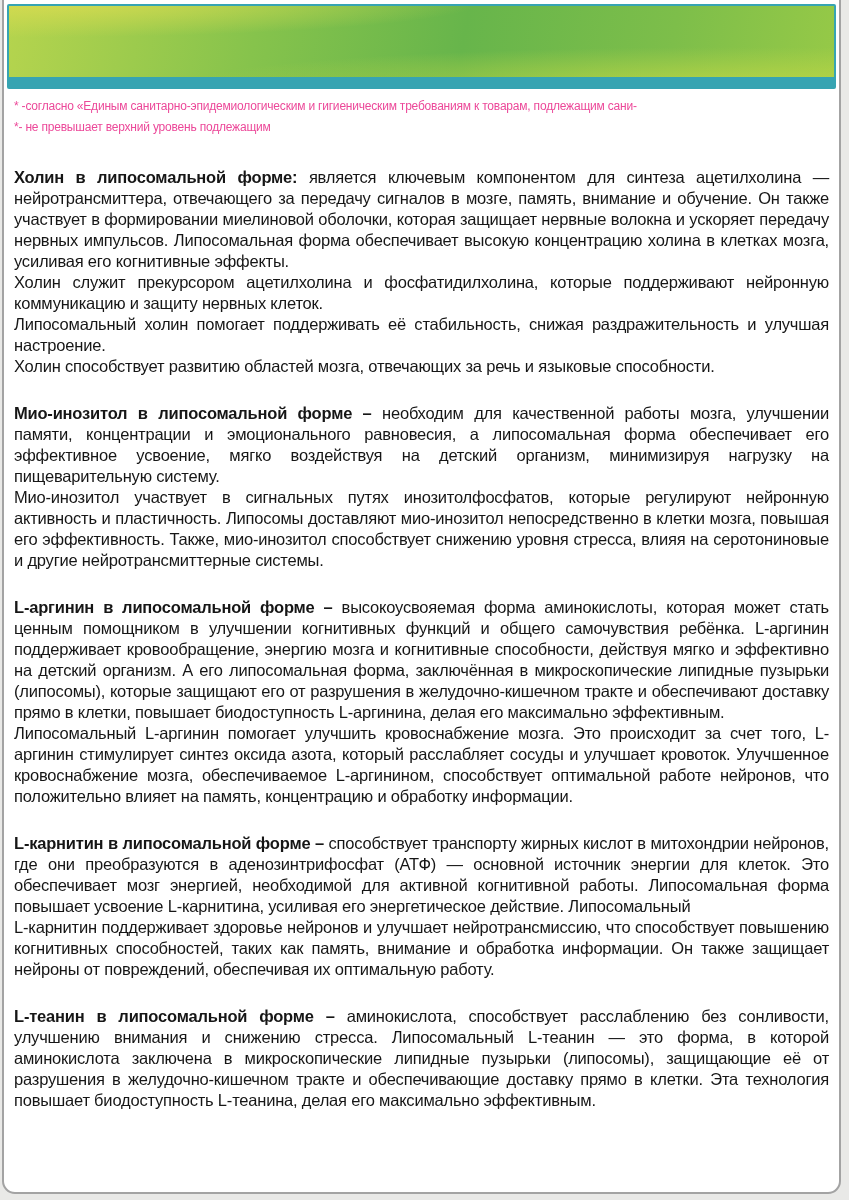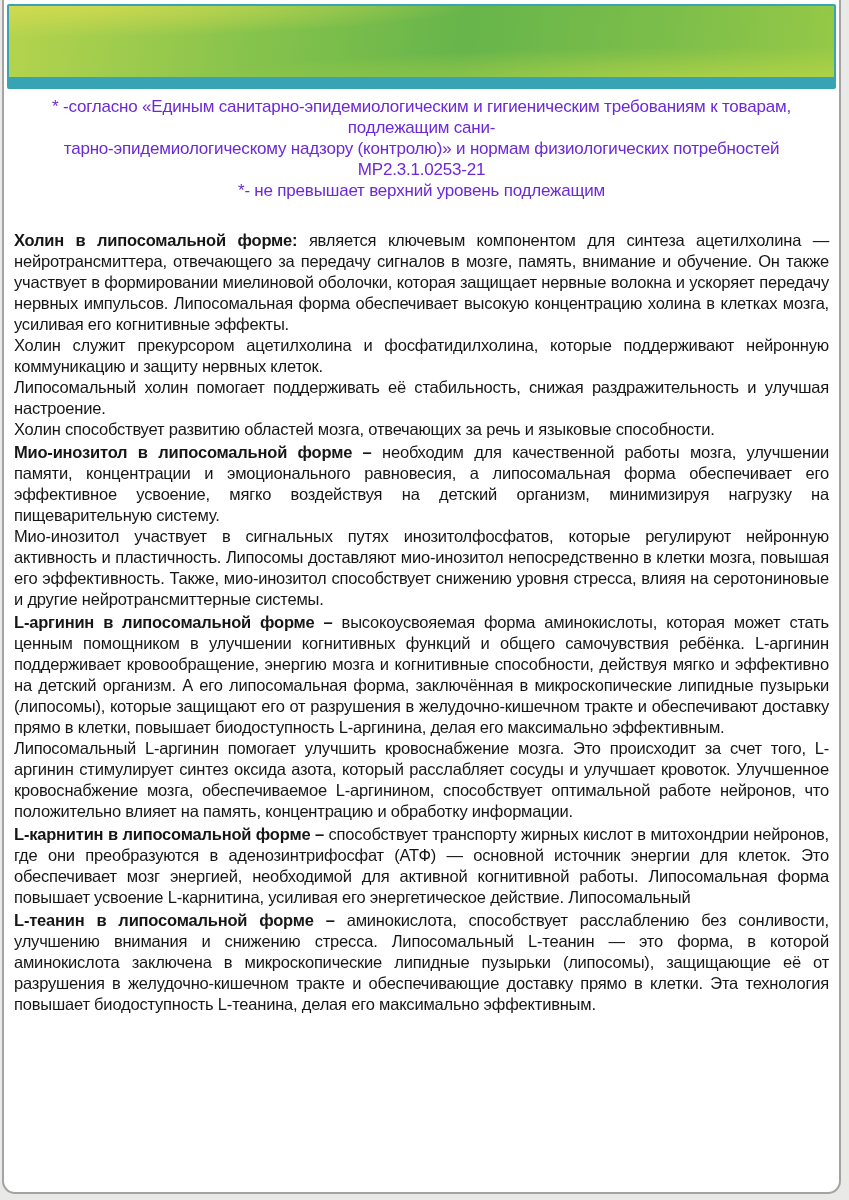--- a/index.html
+++ b/index.html
@@ -26,51 +26,49 @@
   }
   .band-green {
     height: 71px;
     background:
       radial-gradient(120% 95% at 88% 110%, rgba(190,215,70,0.80) 0%, rgba(190,215,70,0) 55%),
       radial-gradient(95% 85% at 2% -5%, rgba(214,219,80,0.95) 0%, rgba(214,219,80,0) 58%),
       linear-gradient(100deg, #b5d44e 0%, #86c34c 30%, #67b54b 55%, #7dbe4a 80%, #96c947 100%);
   }
   .footnote {
     margin: 7px 10px 0 10px;
-    font-size: 17px;
+    font-size: 12px;
     line-height: 21px;
     letter-spacing: -0.2px;
-    color: #6d28d9;
-    text-align: center;
+    color: #ec4899;
   }
   .content {
     margin: 0 10px;
     color: #161616;
     font-size: 16.5px;
     line-height: 21px;
     letter-spacing: -0.2px;
     text-align: justify;
   }
-  .sec { margin-top: 2px; }
+  .sec { margin-top: 26px; }
   .sec:first-child { margin-top: 29px; }
   .para { margin: 0; }
   .hd { font-weight: bold; }
 </style>
 </head>
 <body>
 
 <div class="label">
 
   <div class="band">
     <div class="band-green"></div>
   </div>
 
   <div class="footnote">
     <div>* -согласно «Единым санитарно-эпидемиологическим и гигиеническим требованиям к товарам, подлежащим сани-</div>
-    <div>тарно-эпидемиологическому надзору (контролю)» и нормам физиологических потребностей МР2.3.1.0253-21</div>
     <div>*- не превышает верхний уровень подлежащим</div>
   </div>
 
   <div class="content">
 
     <section class="sec">
       <p class="para"><b class="hd">Холин в липосомальной форме:</b> <span>является ключевым компонентом для синтеза ацетилхолина — нейротрансмиттера, отвечающего за передачу сигналов в мозге, память, внимание и обучение. Он также участвует в формировании миелиновой оболочки, которая защищает нервные волокна и ускоряет передачу нервных импульсов. Липосомальная форма обеспечивает высокую концентрацию холина в клетках мозга, усиливая его когнитивные эффекты.</span></p>
       <p class="para">Холин служит прекурсором ацетилхолина и фосфатидилхолина, которые поддерживают нейронную коммуникацию и защиту нервных клеток.</p>
       <p class="para">Липосомальный холин помогает поддерживать её стабильность, снижая раздражительность и улучшая настроение.</p>
       <p class="para">Холин способствует развитию областей мозга, отвечающих за речь и языковые способности.</p>
@@ -81,20 +79,21 @@
       <p class="para">Мио-инозитол участвует в сигнальных путях инозитолфосфатов, которые регулируют нейронную активность и пластичность. Липосомы доставляют мио-инозитол непосредственно в клетки мозга, повышая его эффективность. Также, мио-инозитол способствует снижению уровня стресса, влияя на серотониновые и другие нейротрансмиттерные системы.</p>
     </section>
 
     <section class="sec">
       <p class="para"><b class="hd">L-аргинин в липосомальной форме –</b> <span>высокоусвояемая форма аминокислоты, которая может стать ценным помощником в улучшении когнитивных функций и общего самочувствия ребёнка. L-аргинин поддерживает кровообращение, энергию мозга и когнитивные способности, действуя мягко и эффективно на детский организм.  А его липосомальная форма, заключённая в микроскопические липидные пузырьки (липосомы), которые защищают его от разрушения в желудочно-кишечном тракте и обеспечивают доставку прямо в клетки, повышает биодоступность L-аргинина, делая его максимально эффективным.</span></p>
       <p class="para">Липосомальный L-аргинин помогает улучшить кровоснабжение мозга. Это происходит за счет того, L-аргинин стимулирует синтез оксида азота, который расслабляет сосуды и улучшает кровоток. Улучшенное кровоснабжение мозга, обеспечиваемое L-аргинином, способствует оптимальной работе нейронов, что положительно влияет на память, концентрацию и обработку информации.</p>
     </section>
 
     <section class="sec">
       <p class="para"><b class="hd">L-карнитин в липосомальной форме –</b> <span>способствует транспорту жирных кислот в митохондрии нейронов, где они преобразуются в аденозинтрифосфат (АТФ) — основной источник энергии для клеток. Это обеспечивает мозг энергией, необходимой для активной когнитивной работы. Липосомальная форма повышает усвоение L-карнитина, усиливая его энергетическое действие. Липосомальный</span></p>
+      <p class="para">L-карнитин поддерживает здоровье нейронов и улучшает нейротрансмиссию, что способствует повышению когнитивных способностей, таких как память, внимание и обработка информации. Он также защищает нейроны от повреждений, обеспечивая их оптимальную работу.</p>
     </section>
 
     <section class="sec">
       <p class="para"><b class="hd">L-теанин в липосомальной форме –</b> <span>аминокислота, способствует расслаблению без сонливости, улучшению внимания и снижению стресса. Липосомальный L-теанин — это форма, в которой аминокислота заключена в микроскопические липидные пузырьки (липосомы), защищающие её от разрушения в желудочно-кишечном тракте и обеспечивающие доставку прямо в клетки. Эта технология повышает биодоступность L-теанина, делая его максимально эффективным.</span></p>
 
     </section>
 
   </div>
 </div>
 

